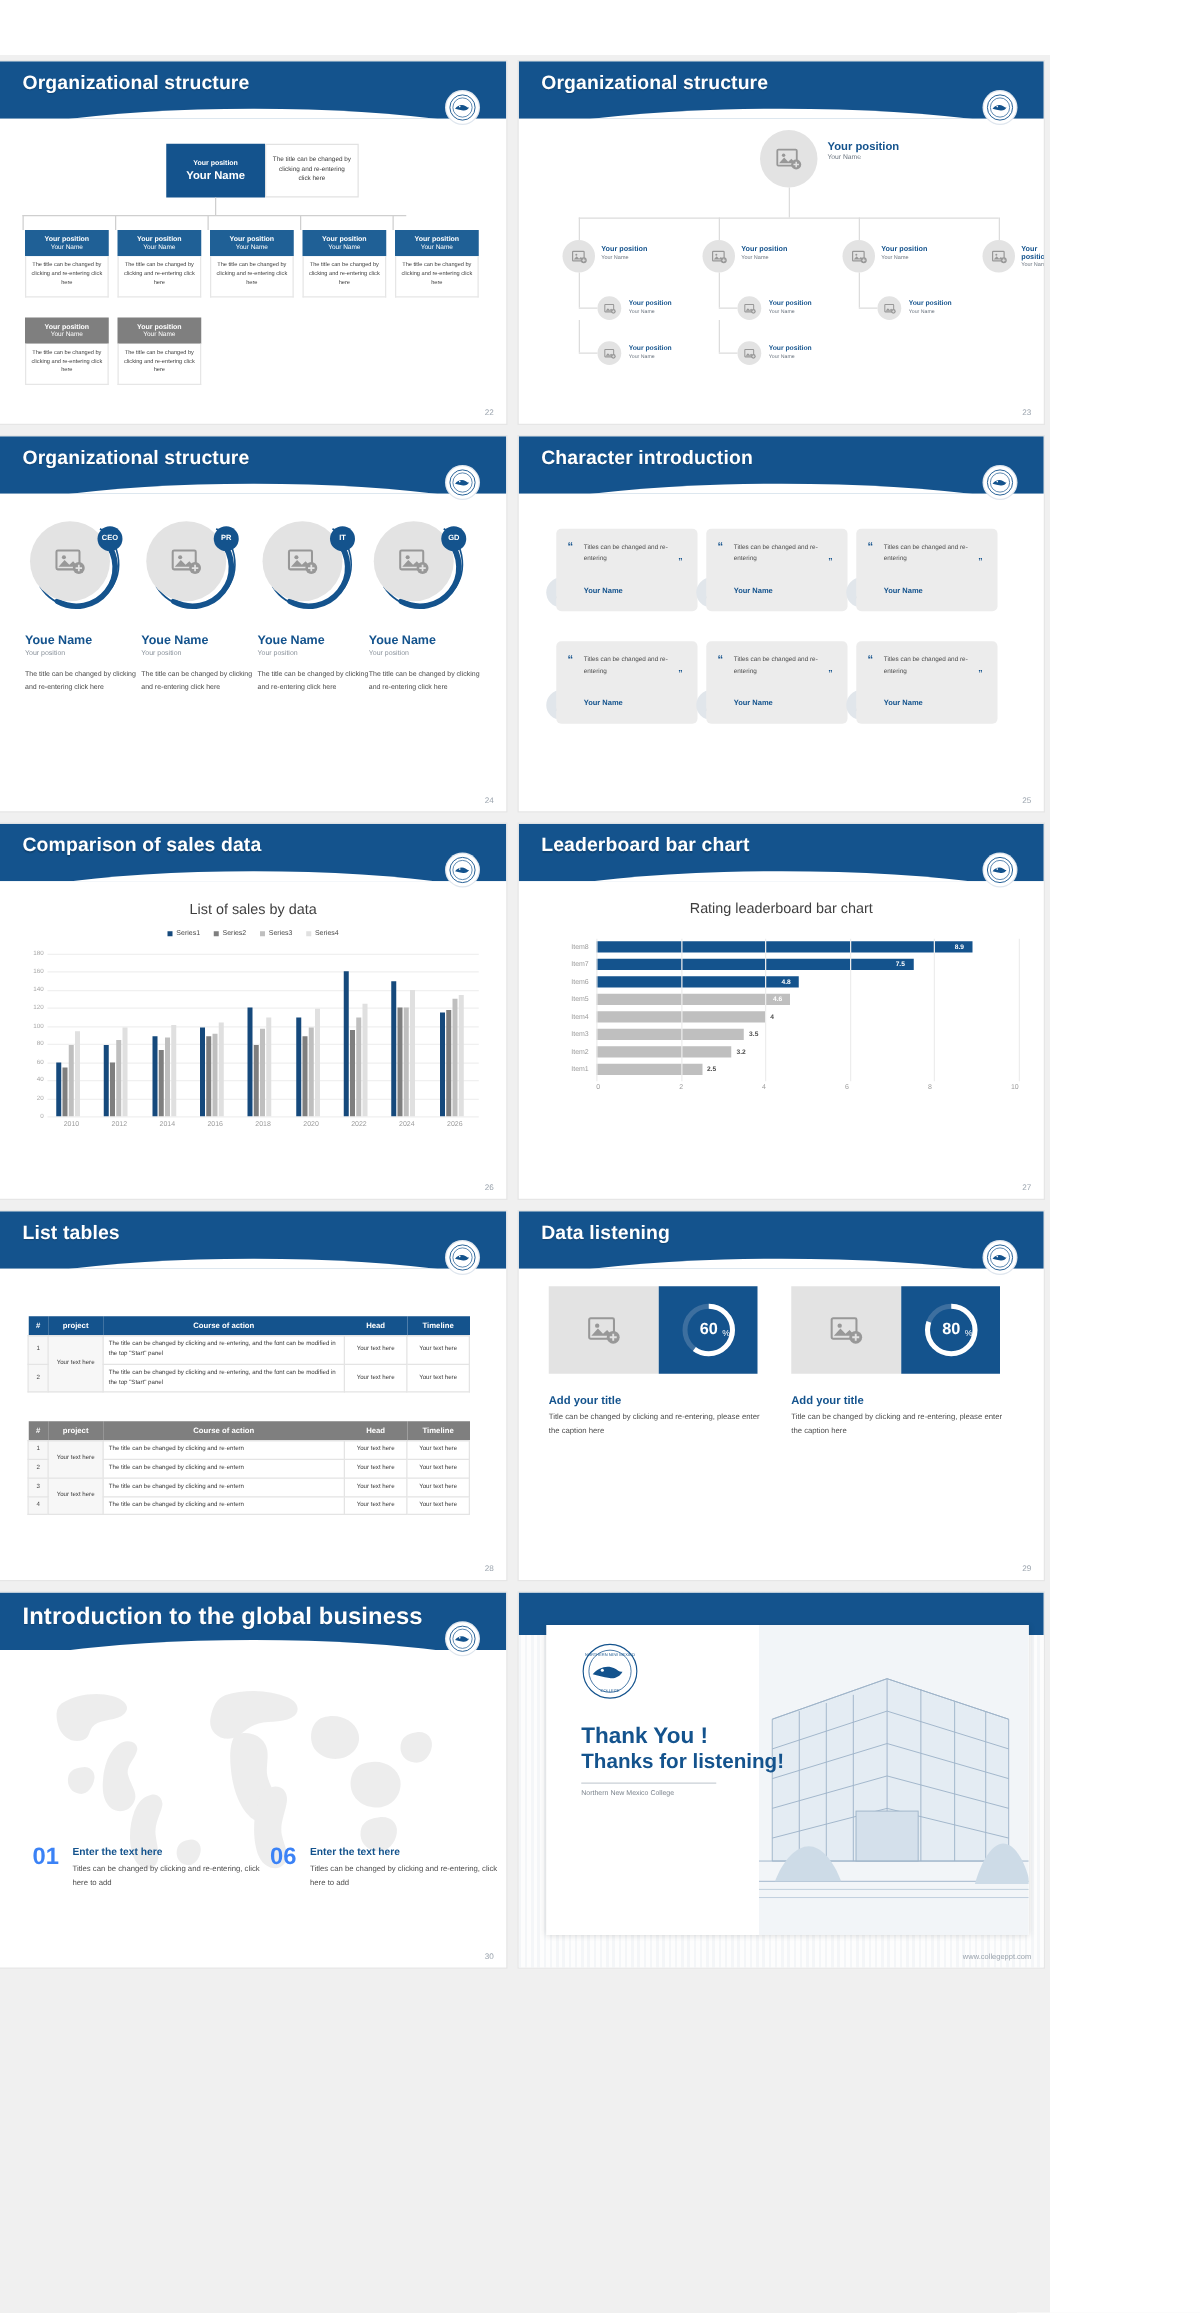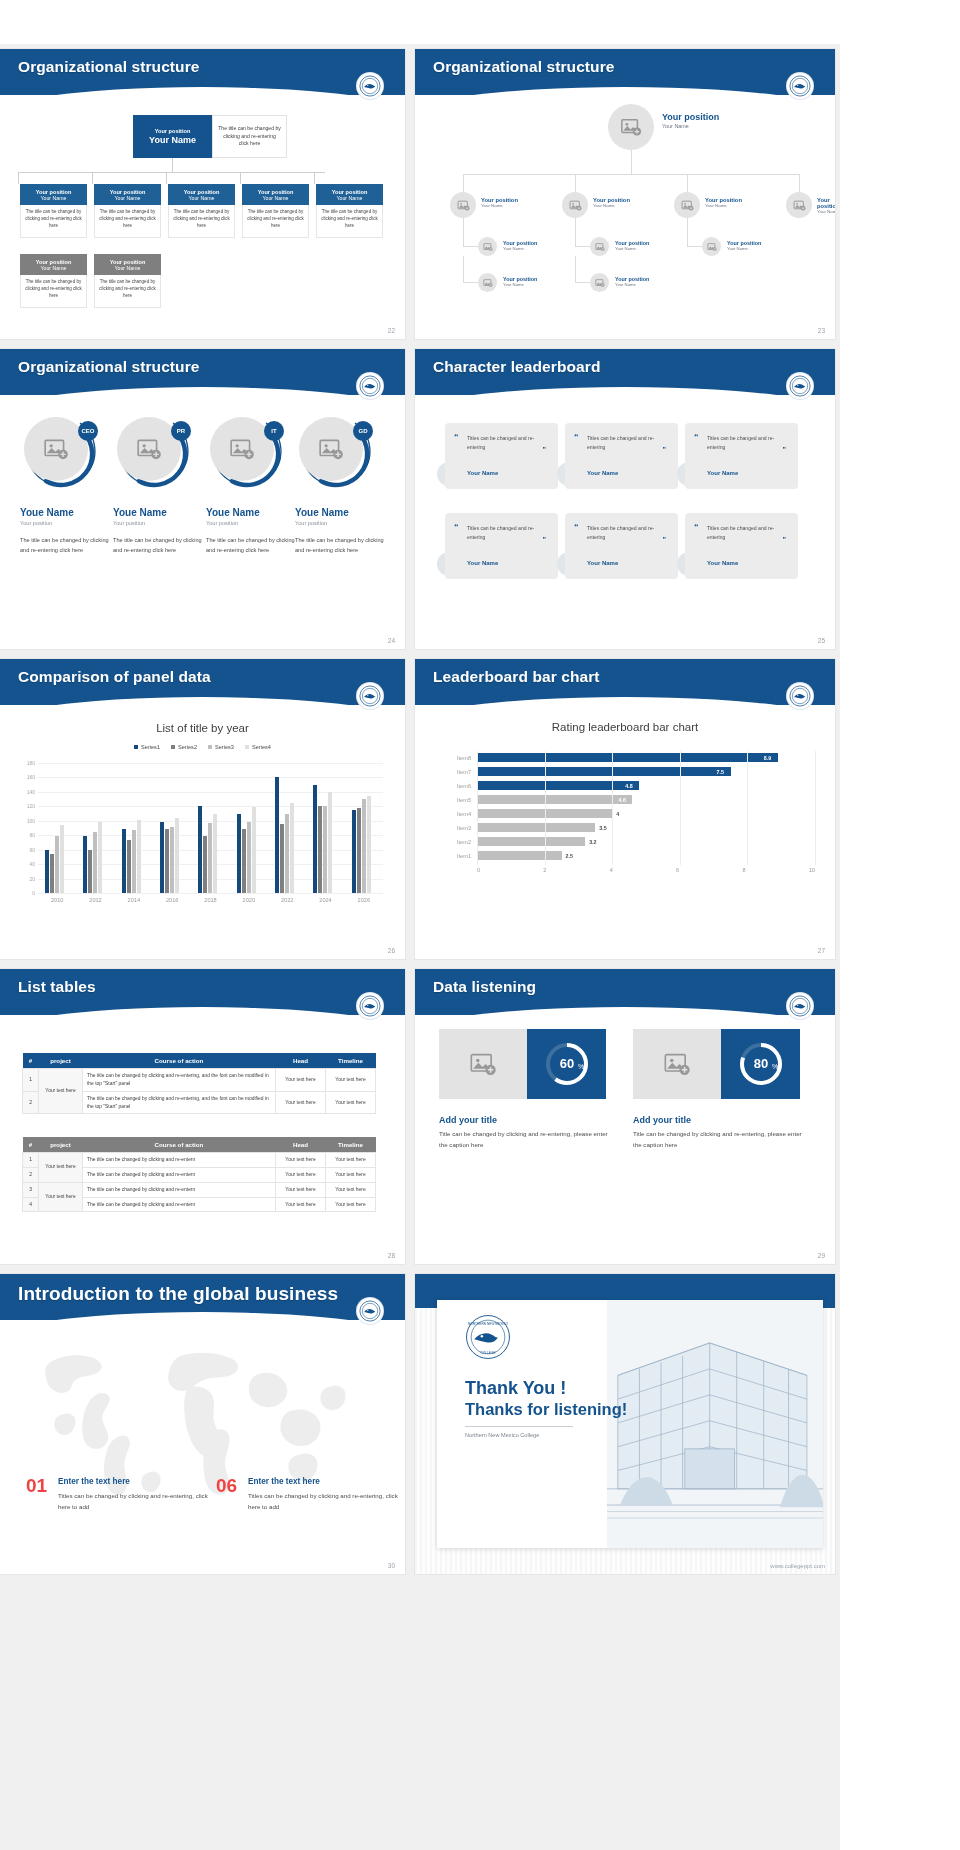--- a/index.html
+++ b/index.html
@@ -165,21 +165,21 @@
   .tbl td.hd2 { text-align: center; width: 44px; }
   
   .s29 .pair { position: absolute; top: 60px; width: 167px; height: 70px; display: flex; }
   .s29 .imgbox { width: 88px; background: #e3e3e3; display: flex; align-items: center; justify-content: center; }
   .s29 .ringbox { width: 79px; background: #14538d; display: flex; align-items: center; justify-content: center; }
   .s29 .ringbox svg { display: block; }
   .s29 .h2 { position: absolute; font-size: 9px; font-weight: bold; color: #14538d; }
   .s29 .p { position: absolute; font-size: 6.2px; color: #4d4d4d; line-height: 1.75; width: 172px; }
   
   .s30 .map { position: absolute; left: 0; top: 52px; width: 100%; height: 190px; opacity: .5; }
-  .s30 .num { position: absolute; font-size: 19px; font-weight: bold; color: #ef4444; }
+  .s30 .num { position: absolute; font-size: 19px; font-weight: bold; color: #3b82f6; }
   .s30 .h3 { position: absolute; font-size: 8.2px; font-weight: bold; color: #14538d; }
   .s30 .body { position: absolute; font-size: 6.2px; color: #4d4d4d; line-height: 1.8; width: 150px; }
   
   .s31 { background: #fdfdfd; }
   .s31 .topband { position: absolute; left: 0; top: 0; width: 100%; height: 34px; background: #14538d; }
   .s31 .stripes { position: absolute; left: 0; top: 0; width: 100%; height: 100%;
     background: repeating-linear-gradient(90deg, #f4f6f8 0 2px, #fdfdfd 2px 5px); }
   .s31 .card {
     position: absolute; left: 22px; top: 26px; right: 12px; bottom: 26px;
     background: #fff; box-shadow: 0 1px 5px rgba(0,0,0,.15); overflow: hidden;
@@ -563,21 +563,21 @@
     <div class="pagenum">24</div>
   </div>
     </div>
 
   <div class="cellwrap">
       <div class="slide s25">
     <div class="band">
           <div class="fill"></div>
           <div class="curve"></div>
         </div>
-    <div class="slide-title">Character leaderboard</div>
+    <div class="slide-title">Character introduction</div>
     <div class="logo">
       <svg viewBox="0 0 24 24">
             <circle cx="12" cy="12" r="11" fill="none" stroke="#14538d" stroke-width=".8"></circle>
             <circle cx="12" cy="12" r="8.4" fill="none" stroke="#14538d" stroke-width=".6"></circle>
             <path d="M5.5 13c2.5-3 6-4 9-2.4 1.2.6 2 1.7 3.2 1.4-1 1.9-3 2.9-5.2 2.6-2.4-.3-4.6-1-7-1.6z" fill="#14538d"></path>
             <circle cx="9.6" cy="11.2" r=".7" fill="#fff"></circle>
           </svg>
     </div>
 
     <div class="qav" style="left:22px;top:113px">
@@ -661,31 +661,31 @@
     <div class="pagenum">25</div>
   </div>
     </div>
 
   <div class="cellwrap c0">
       <div class="slide s26">
     <div class="band">
           <div class="fill"></div>
           <div class="curve"></div>
         </div>
-    <div class="slide-title">Comparison of panel data</div>
+    <div class="slide-title">Comparison of sales data</div>
     <div class="logo">
       <svg viewBox="0 0 24 24">
             <circle cx="12" cy="12" r="11" fill="none" stroke="#14538d" stroke-width=".8"></circle>
             <circle cx="12" cy="12" r="8.4" fill="none" stroke="#14538d" stroke-width=".6"></circle>
             <path d="M5.5 13c2.5-3 6-4 9-2.4 1.2.6 2 1.7 3.2 1.4-1 1.9-3 2.9-5.2 2.6-2.4-.3-4.6-1-7-1.6z" fill="#14538d"></path>
             <circle cx="9.6" cy="11.2" r=".7" fill="#fff"></circle>
           </svg>
     </div>
 
-    <div class="chart-title" style="top:63px">List of title by year</div>
+    <div class="chart-title" style="top:63px">List of sales by data</div>
     <div class="legend" id="legend-26" style="top:85px">
           <div class="li">
             <span class="sw" style="background:#15497c"></span>
             <span>Series1</span>
           </div>
           <div class="li">
             <span class="sw" style="background:#7f7f7f"></span>
             <span>Series2</span>
           </div>
           <div class="li">

